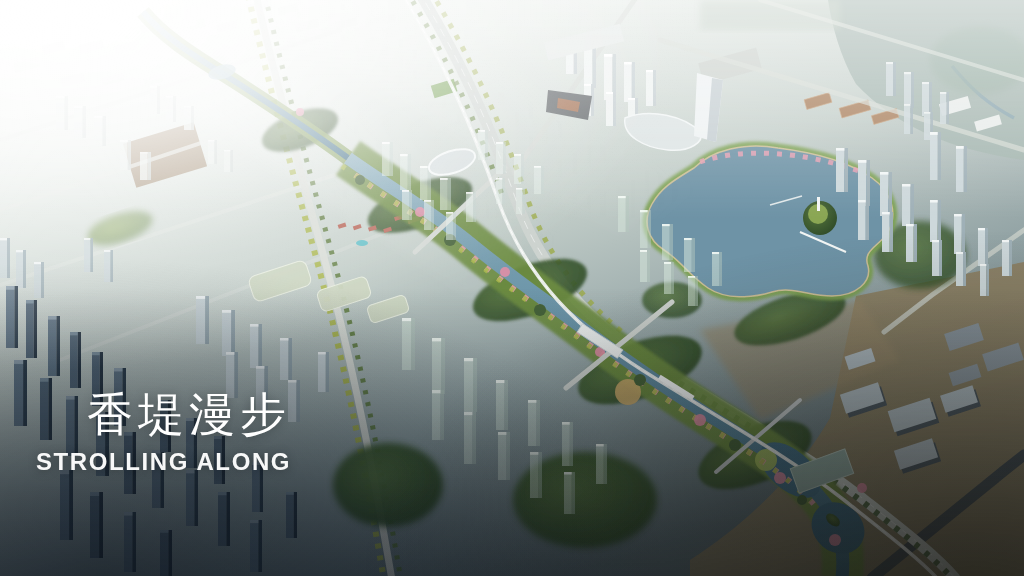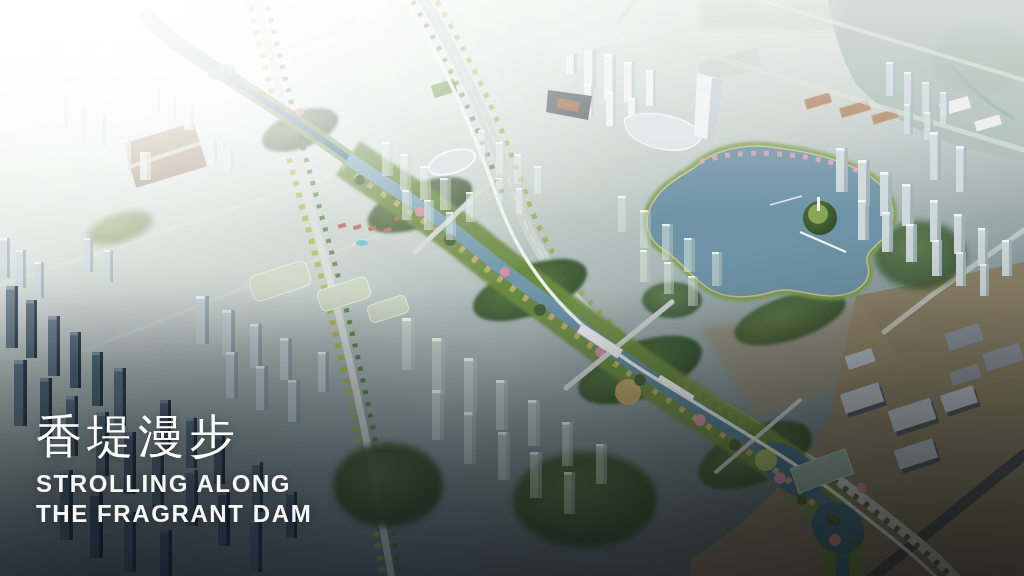--- a/index.html
+++ b/index.html
@@ -8,22 +8,22 @@
   .stage svg{position:absolute;inset:0;display:block;}
   
   .c-dark  {--b:#64798a;--s:#2f404f;--t:#93a5b2;}
   .c-dark2 {--b:#55697a;--s:#283745;--t:#7e93a2;}
   .c-light {--b:#c6d2d6;--s:#93a5ad;--t:#eef3f4;}
   .c-haze  {--b:#e6ebe8;--s:#c9d2cf;--t:#f7f9f8;opacity:.85;}
   .c-ghost {--b:rgba(226,237,232,.55);--s:rgba(193,210,206,.5);--t:rgba(255,255,255,.8);}
   .c-ghost2{--b:rgba(213,229,219,.55);--s:rgba(180,199,190,.5);--t:rgba(250,255,250,.8);}
   .c-white {--b:#eff3f2;--s:#c3cdd0;--t:#ffffff;}
   .c-pale  {--b:#cdd8db;--s:#9fb0b7;--t:#f2f6f6;}
-  .title-block{position:absolute;left:36px;top:410px;color:#fff;z-index:5;
-               text-shadow:0 1px 10px rgba(0,0,0,.35);}
+  .title-block{position:absolute;left:36px;top:388px;color:#fff;z-index:5;
+               text-shadow:0 1px 10px rgba(0,0,0,.35);text-align:right;}
   .title-cn{font-size:46px;font-weight:500;letter-spacing:5px;line-height:1.15;
             margin:0;}
   .title-en{font-size:24px;font-weight:700;letter-spacing:1.6px;line-height:1.25;
             margin:6px 0 0 0;color:rgba(255,255,255,.96);}
 </style>
 </head>
 <body>
 
 <div class="stage">
 <svg width="1024" height="576" viewBox="0 0 1024 576">
@@ -441,16 +441,15 @@
     <rect width="1024" height="576" fill="url(#vigBL)"></rect>
     <rect width="1024" height="576" fill="url(#vigBR)"></rect>
     <rect width="1024" height="576" fill="url(#glare)"></rect>
   </g>
 </svg>
 
   <div class="title-block">
     <h1 class="title-cn">香堤漫步</h1>
     <p class="title-en">
       <span>STROLLING ALONG</span><br>
-      <span>THE FRAGRANT DAM</span>
     </p>
   </div>
 </div>
 
 </body></html>

